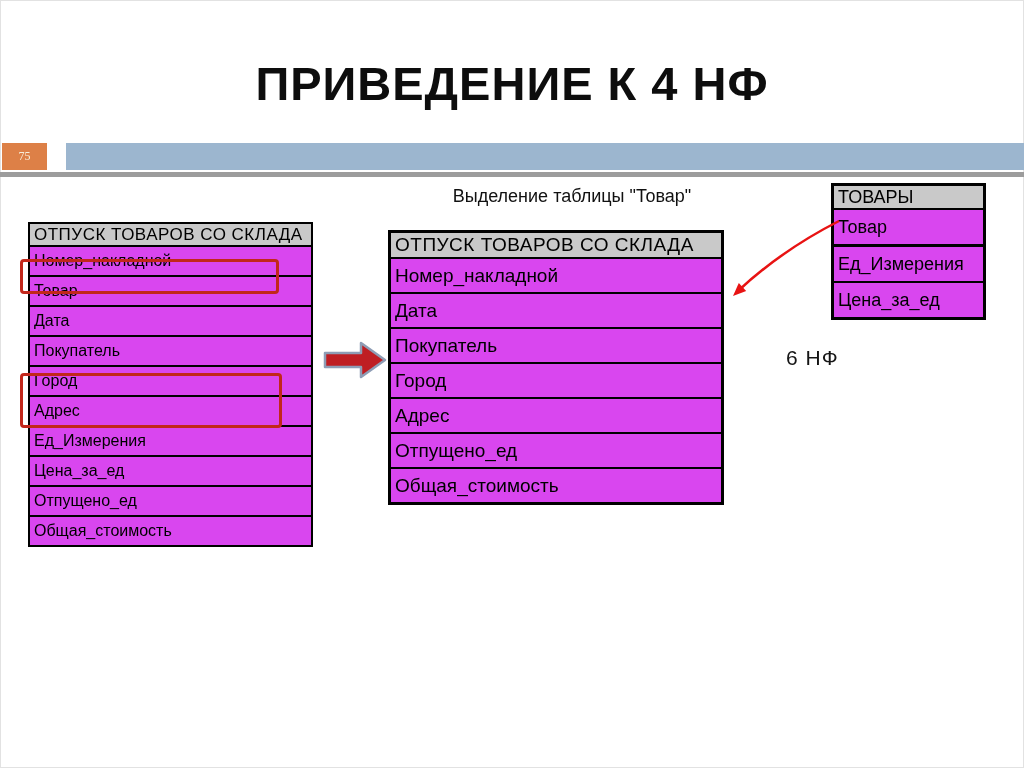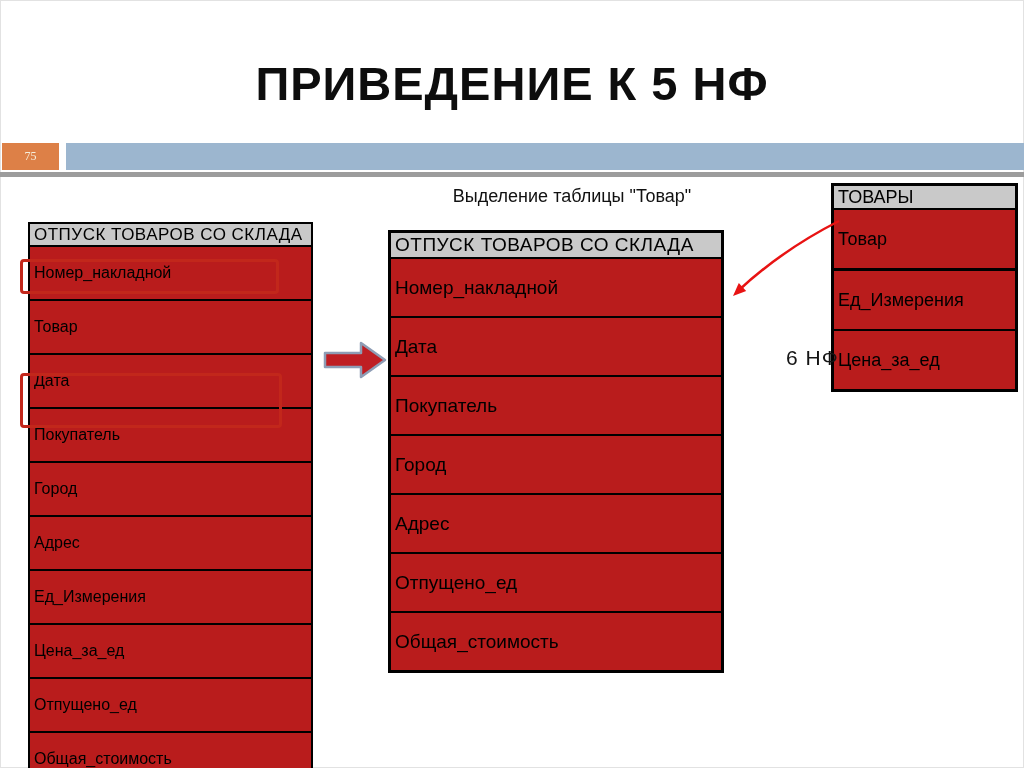--- a/index.html
+++ b/index.html
@@ -11,46 +11,46 @@
 
   
   .slide-title{
     position:absolute;top:56px;left:0;width:1024px;text-align:center;
     font-size:47px;font-weight:bold;color:#0d0d0d;letter-spacing:1px;
     font-family:"Liberation Sans", sans-serif;
   }
 
   
   .page-badge{
-    position:absolute;left:2px;top:143px;width:57px;height:27px;background:#DD8047;
+    position:absolute;left:2px;top:143px;width:45px;height:27px;background:#DD8047;
     color:#F6EEDB;font-family:"Liberation Serif", serif;font-size:12px;
     display:flex;align-items:center;justify-content:center;
   }
   .header-bar{position:absolute;left:66px;top:143px;width:958px;height:27px;background:#9CB6CF;}
   .header-divider{position:absolute;left:0;top:172px;width:1024px;height:5px;background:#9C9C9C;}
 
   
   .tbl{position:absolute;background:#fff;border:2px solid #000;box-sizing:border-box;color:#000;}
   .tbl .hdr{background:#C9C9C9;border-bottom:2px solid #000;padding:0 4px;white-space:nowrap;overflow:hidden;}
-  .tbl .row{border-bottom:2px solid #000;padding:16px 4px;white-space:nowrap;overflow:hidden;background:#b91c1c;}
+  .tbl .row{border-bottom:2px solid #000;padding:4px 4px;white-space:nowrap;overflow:hidden;background:#d946ef;}
   .tbl .row.last{border-bottom:none;}
   .tbl .row.key-end{border-bottom:3px solid #000;}
 
   
   .tbl-left{left:28px;top:222px;width:285px;}
   .tbl-left .hdr{height:21px;line-height:21px;font-size:17px;letter-spacing:.5px;}
   .tbl-left .row{height:20px;line-height:20px;font-size:16px;}
 
   
   .tbl-mid{left:388px;top:230px;width:336px;border-width:3px;}
   .tbl-mid .hdr{height:24px;line-height:24px;font-size:19px;letter-spacing:.5px;}
   .tbl-mid .row{height:25px;line-height:25px;font-size:19px;}
 
   
-  .tbl-right{left:831px;top:183px;width:187px;border-width:3px;}
+  .tbl-right{left:831px;top:183px;width:155px;border-width:3px;}
   .tbl-right .hdr{height:22px;line-height:22px;font-size:18px;}
   .tbl-right .row{height:26px;line-height:26px;font-size:18px;}
 
   
   .hl{position:absolute;border:3px solid #C2271B;border-radius:4px;background:transparent;}
   .hl-1{left:20px;top:259px;width:253px;height:29px;}
   .hl-2{left:20px;top:373px;width:256px;height:49px;}
 
   
   .caption{position:absolute;left:404px;top:186px;width:336px;text-align:center;
@@ -59,21 +59,21 @@
 
   
   .block-arrow{position:absolute;left:323px;top:340px;}
   .relation-arrow{position:absolute;left:0;top:0;pointer-events:none;}
 </style>
 </head>
 <body>
 
 <div class="frame"></div>
 
-<div class="slide-title">ПРИВЕДЕНИЕ К 5 НФ</div>
+<div class="slide-title">ПРИВЕДЕНИЕ К 4 НФ</div>
 
 <div class="page-badge">
   <span>75</span>
 </div>
 <div class="header-bar"></div>
 <div class="header-divider"></div>
 
 <div class="caption">Выделение таблицы "Товар"</div>
 
 <div class="tbl tbl-left">

